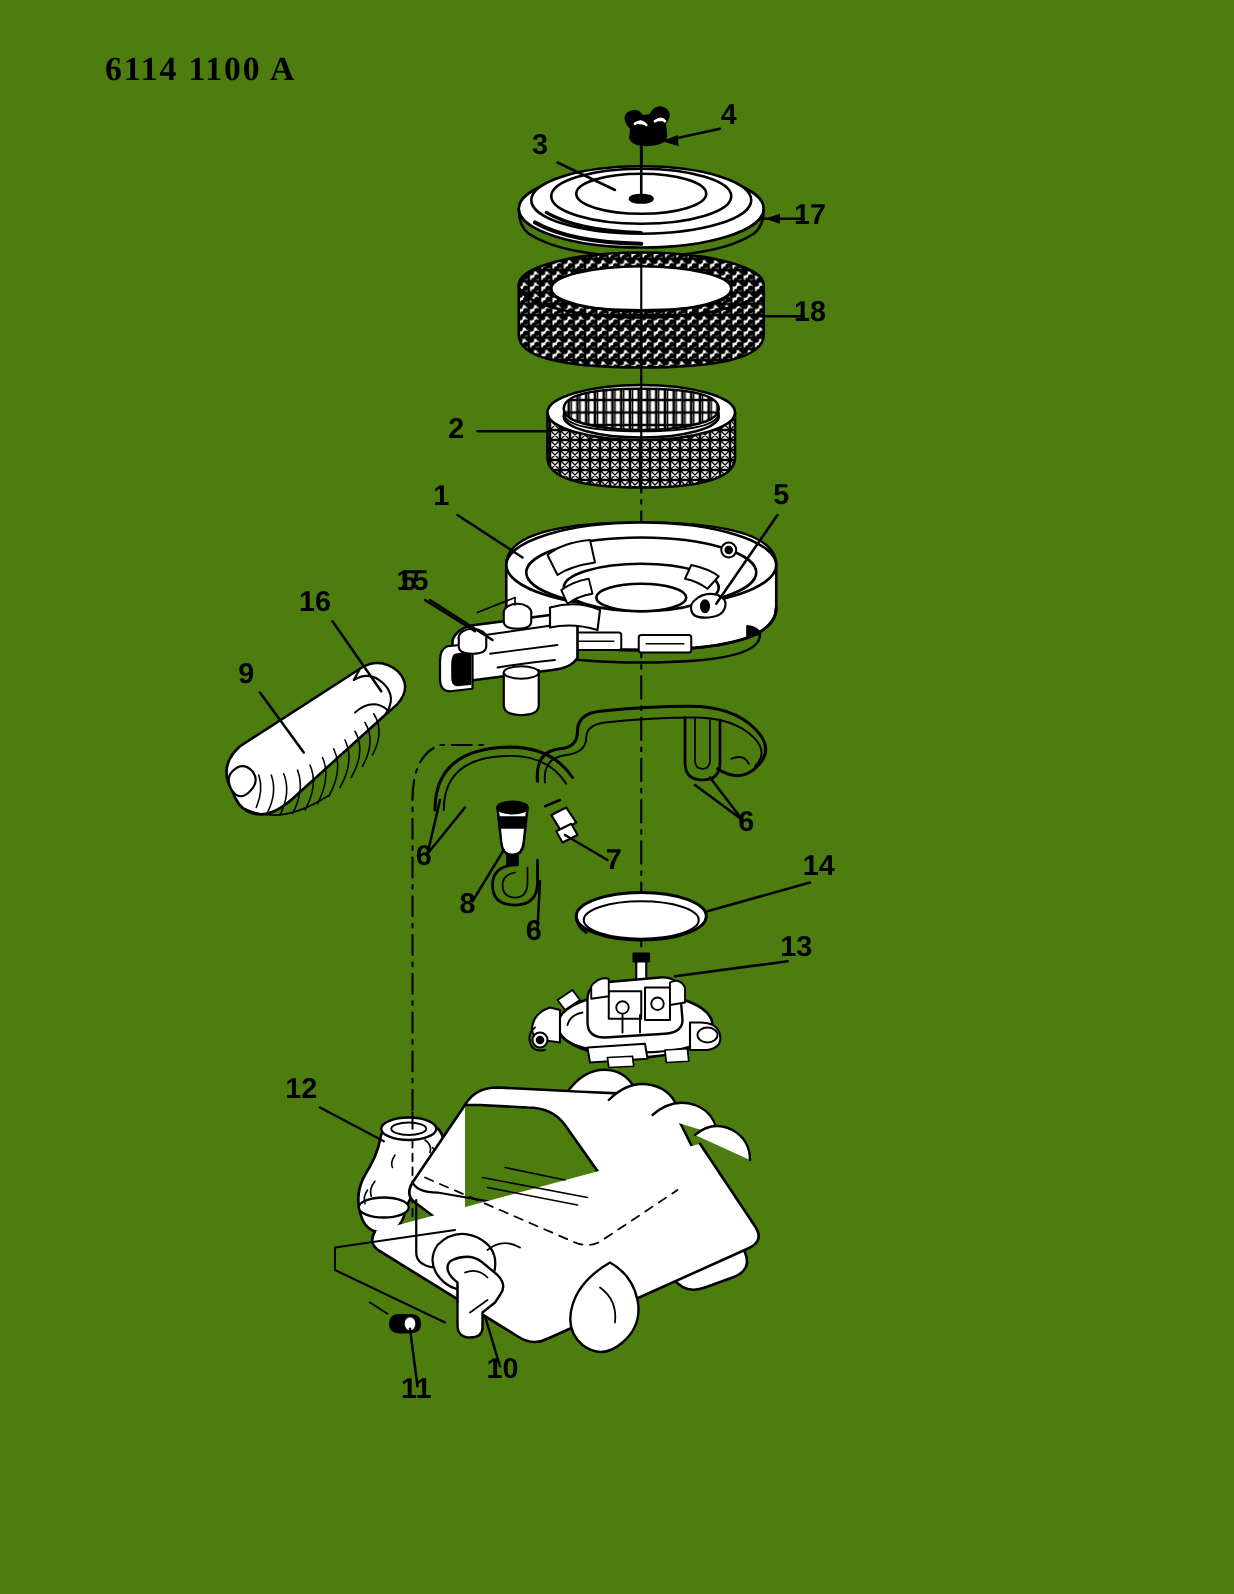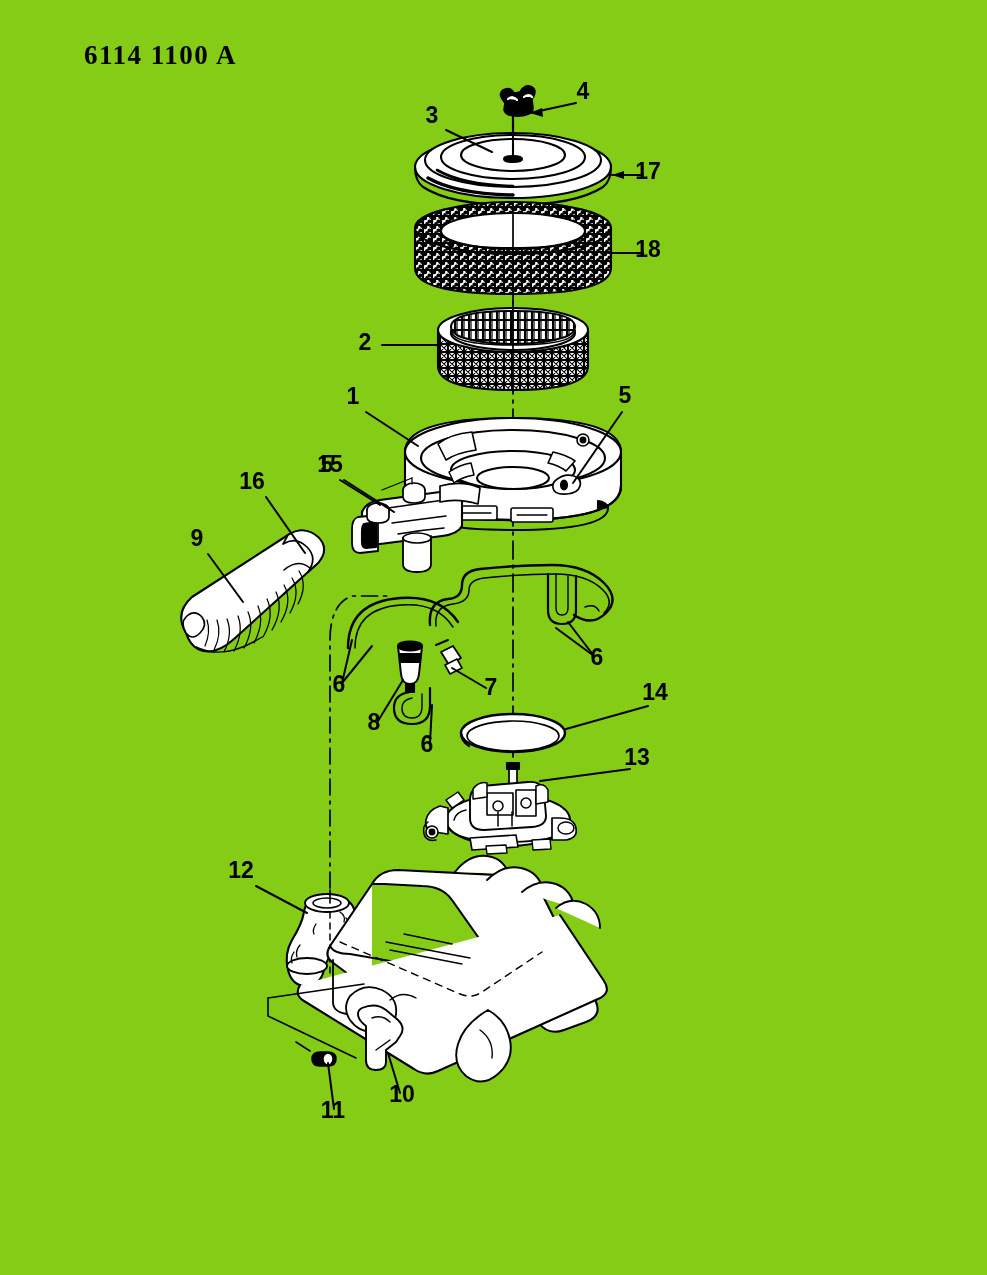--- a/index.html
+++ b/index.html
@@ -8,21 +8,21 @@
     padding: 0;
     background: #ffffff;
   }
   body {
     font-family: "Liberation Sans", sans-serif;
   }
   #page {
     position: relative;
     width: 987px;
     height: 1275px;
-    background: #84cc16;
+    background: #4d7c0f;
     overflow: hidden;
   }
   #doc-code {
     position: absolute;
     left: 84px;
     top: 40px;
     font-family: "Liberation Serif", serif;
     font-weight: bold;
     font-size: 27px;
     letter-spacing: 1.5px;

